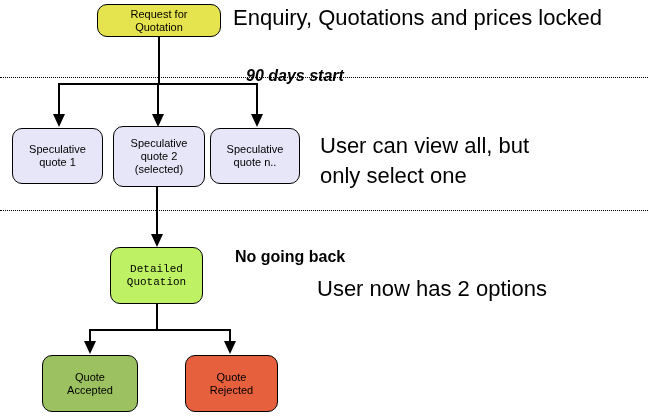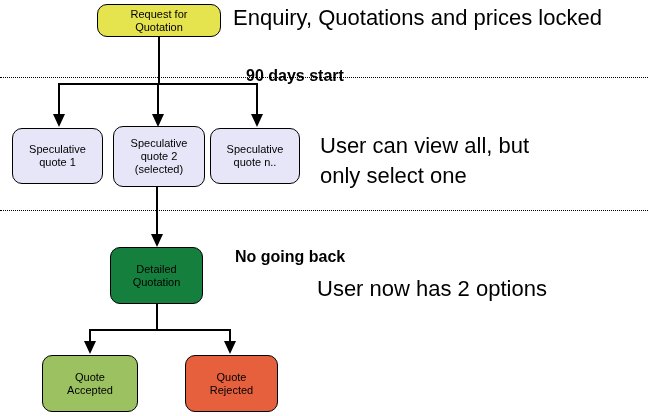--- a/index.html
+++ b/index.html
@@ -53,21 +53,21 @@
   #n-spec2    { left:113px; top:126px; width:92px;  height:61px; }
   #n-specn    { left:210px; top:128px; width:90px;  height:56px; }
   #n-detailed { left:110px; top:247px; width:93px;  height:57px; }
   #n-accepted { left:42px;  top:355px; width:96px;  height:57px; }
   #n-rejected { left:185px; top:355px; width:93px;  height:57px; }
   
   #note-top    { left:233px; top:3px; }
   #note-middle { left:320px; top:131px; }
   #note-bottom { left:317px; top:274px; }
   
-  #phase1 { left:246px; top:68px; }
+  #phase1 { left:246px; top:68px;font-style:italic; }
   #phase2 { left:235px; top:201px;margin-top:48px; }
   
   #dot1 { top:77px; }
   #dot2 { top:210px; }
   
   #c1  { left:158px; top:37px;  height:46px; }
   #c2  { left:58px;  top:83px;  width:200px; }
   #c3a { left:58px;  top:83px;  height:32px; }
   #c3b { left:157px; top:83px;  height:32px; }
   #c3c { left:256px; top:83px;  height:32px; }
@@ -118,21 +118,21 @@
   <div class="node" id="n-spec1" style="background-color: rgb(230, 230, 248);">Speculative
 quote 1</div>
 
   <div class="node" id="n-spec2" style="background-color: rgb(230, 230, 248);">Speculative
 quote 2
 (selected)</div>
 
   <div class="node" id="n-specn" style="background-color: rgb(230, 230, 248);">Speculative
 quote n..</div>
 
-  <div class="node" id="n-detailed" style="background-color: #15803d;">Detailed
+  <div class="node" id="n-detailed" style="background-color: #bef264; font-family: Liberation Mono, monospace;">Detailed
 Quotation</div>
 
   <div class="node" id="n-accepted" style="background-color: rgb(156, 193, 97);">Quote
 Accepted</div>
 
   <div class="node" id="n-rejected" style="background-color: rgb(230, 96, 61);">Quote
 Rejected</div>
 
   <div class="note" id="note-middle">User can view all, but
 only select one</div>

